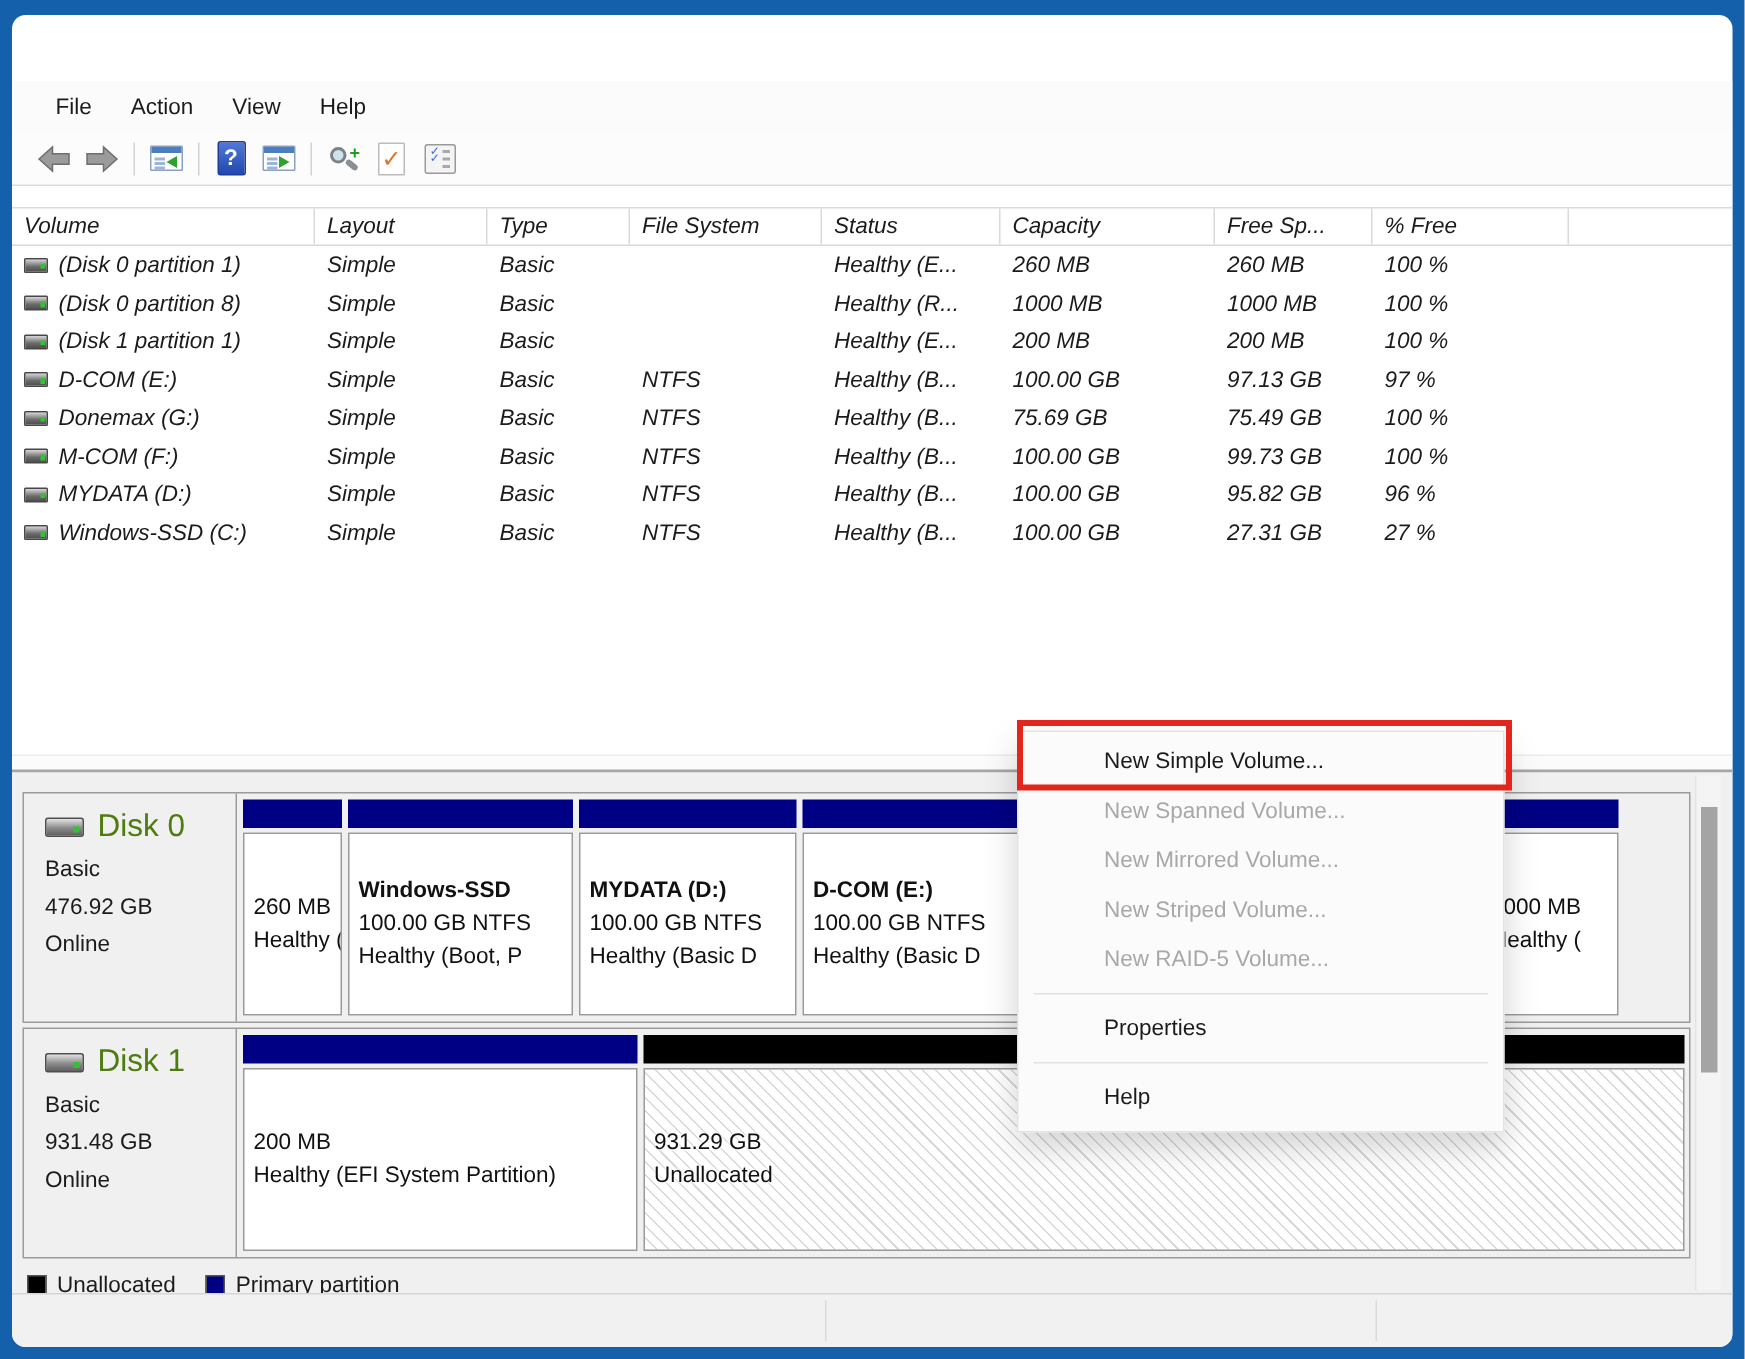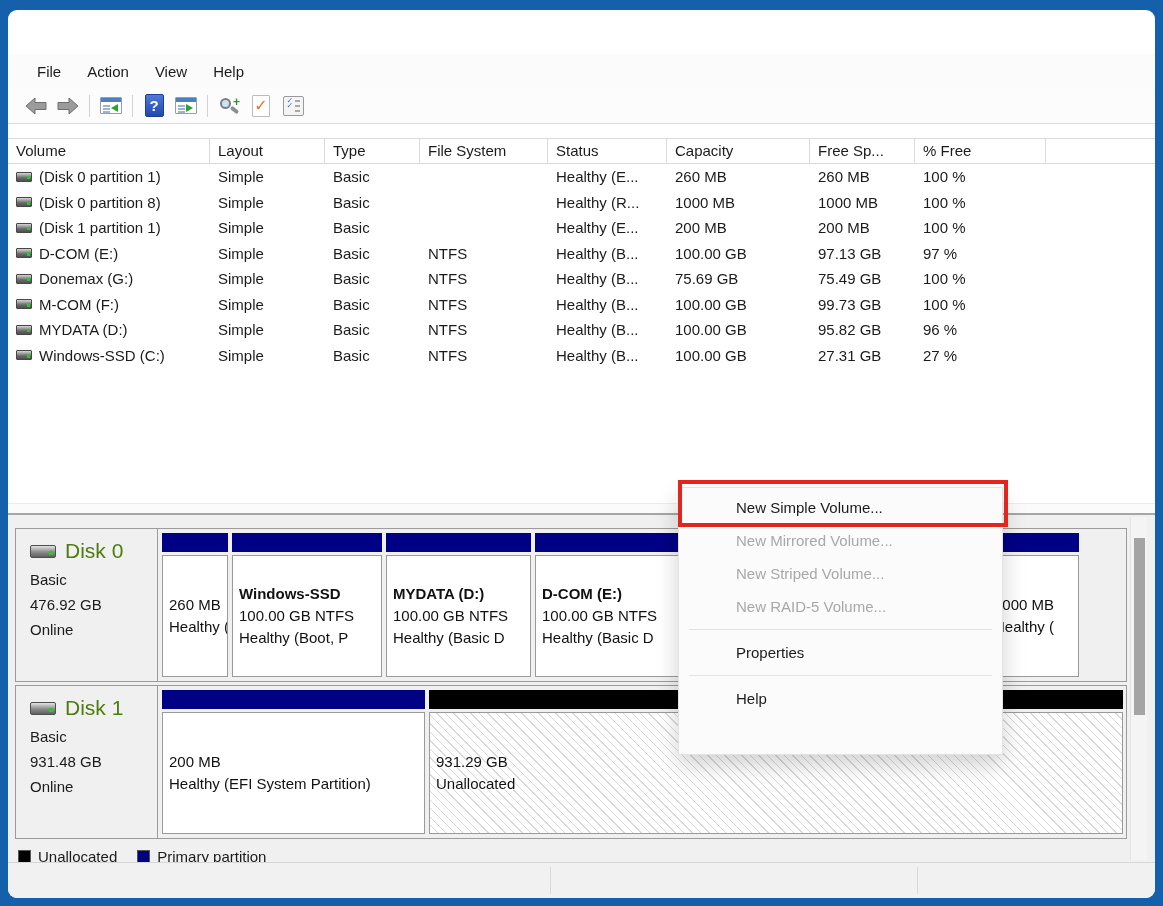--- a/index.html
+++ b/index.html
@@ -58,21 +58,21 @@
   .magnifier .plus { position:absolute; right:0; top:1px; color:#1f9e1f; font-size:12px; font-weight:bold; line-height:1; }
 
   .doc-check { width:18px; height:22px; background:#fff; border:1px solid #bbb; border-radius:1px;
                display:flex; align-items:center; justify-content:center; color:#e07428; font-size:16px; font-weight:bold; }
   .checklist { width:21px; height:20px; background:#f4f4f4; border:1px solid #9a9a9a; border-radius:2px; padding:2px 3px; }
   .checklist .row { display:flex; align-items:center; height:5px; }
   .checklist .ck { color:#3f6fd1; font-size:8px; font-weight:bold; line-height:1; margin-right:2px; }
   .checklist .ln { flex:1; height:1.5px; background:#a9a9a9; }
 
   
-  .listpane { position:absolute; left:0; top:114px; width:100%; height:379px; background:#fff; }
+  .listpane { position:absolute; left:0; top:114px; width:100%; height:379px; background:#fff;font-style:italic; }
   .lv-header { display:flex; margin-top:14px; border-top:1px solid #dadada; border-bottom:1px solid #dadada; height:26px; }
   .lv-hcell { font-size:15px; color:#1b1b1b; padding:3px 0 0 8px; border-right:1px solid #dadada; white-space:nowrap; overflow:hidden; }
   .lv-row { display:flex; height:25.5px; align-items:center; }
   .lv-cell { font-size:15px; color:#1b1b1b; padding-left:8px; white-space:nowrap; overflow:hidden; display:flex; align-items:center; }
   .vol-icon { flex:none; width:16px; height:10px; background:linear-gradient(#d6d6d6,#6a6a6a 60%,#4f4f4f);
               border:1px solid #474747; border-radius:1px; margin-right:7px; position:relative; }
   .vol-icon::after { content:''; position:absolute; right:1px; bottom:1.5px; width:3.5px; height:3.5px; background:#35c135; }
 
   
   .splitter { position:absolute; left:0; top:493px; width:100%; height:12px; background:#fbfbfb;
@@ -442,20 +442,21 @@
     <div class="vthumb"></div>
   </div>
 
   <div class="statusbar">
     <div class="sb-div" style="left:542px"></div>
     <div class="sb-div" style="left:909px"></div>
   </div>
 
   <div class="ctx-menu" id="ctx-menu">
       <div class="ctx-item">New Simple Volume...</div>
+      <div class="ctx-item disabled">New Spanned Volume...</div>
       <div class="ctx-item disabled">New Mirrored Volume...</div>
       <div class="ctx-item disabled">New Striped Volume...</div>
       <div class="ctx-item disabled">New RAID-5 Volume...</div>
       <div class="ctx-sep"></div>
       <div class="ctx-item">Properties</div>
       <div class="ctx-sep"></div>
       <div class="ctx-item">Help</div>
     </div>
   <div class="annotation-box"></div>
 

